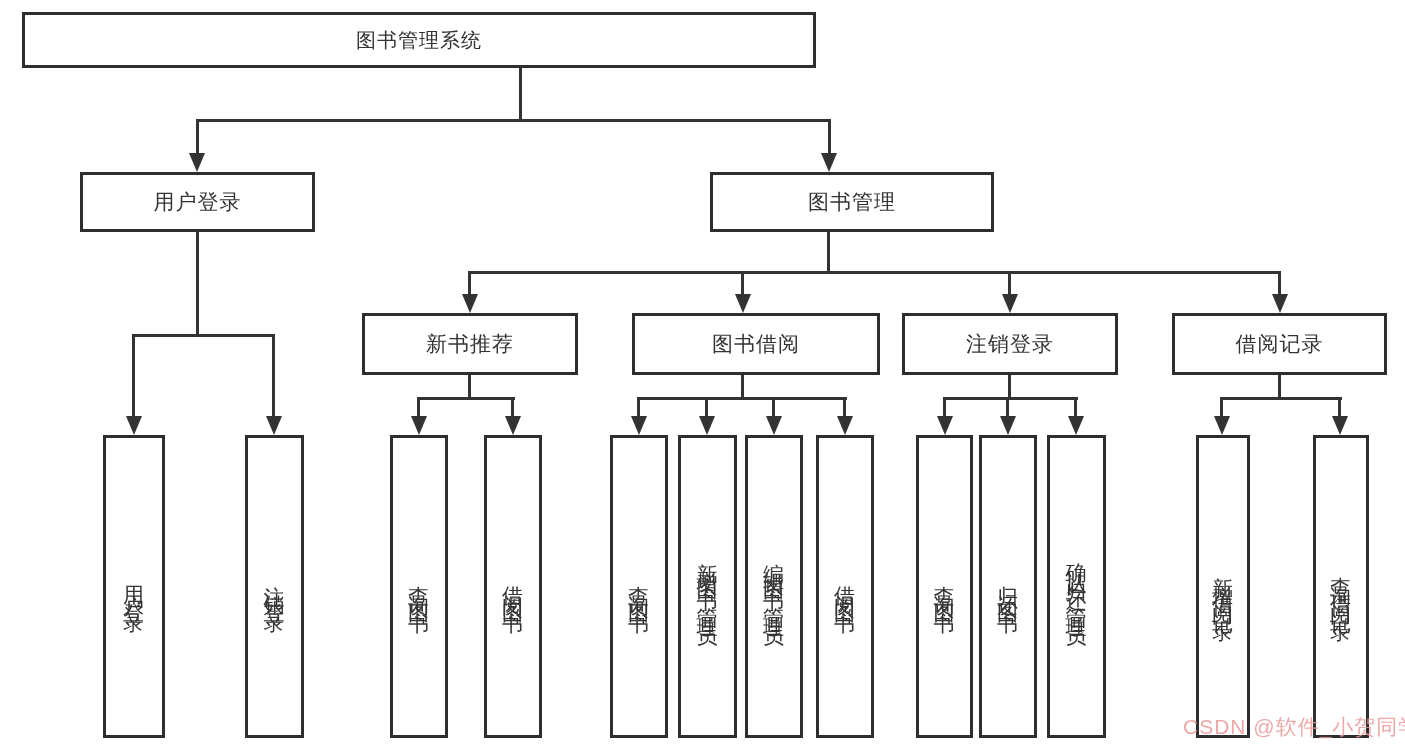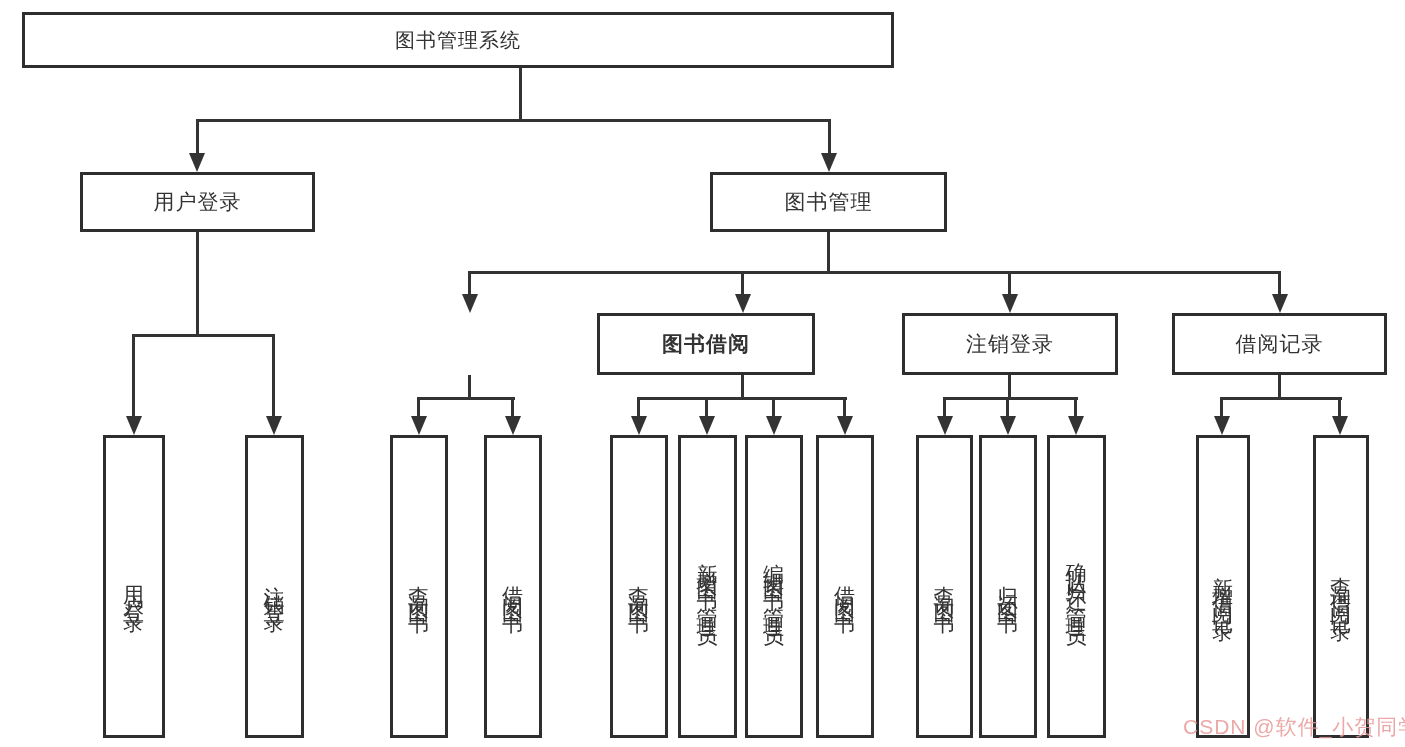--- a/index.html
+++ b/index.html
@@ -31,34 +31,37 @@
   .watermark{
     position:absolute;left:1183px;top:713px;z-index:5;
     font-size:21px;color:rgba(233,152,152,0.85);letter-spacing:1px;white-space:nowrap;
   }
 </style>
 </head>
 <body>
 
 <div id="stage">
 
-  <div class="box root" style="left:22px;top:12px;width:872px;height:56px;">
+  <div class="box root" style="left:22px;top:12px;width:794px;height:56px;">
     <span>图书管理系统</span>
   </div>
 
   <div class="box" style="left:80px;top:172px;width:235px;height:60px;">
     <span>用户登录</span>
   </div>
 
-  <div class="box" style="left:710px;top:172px;width:237px;height:60px;">
+  <div class="box" style="left:710px;top:172px;width:284px;height:60px;">
     <span>图书管理</span>
   </div>
 
+  <div class="box" style="left:362px;top:313px;width:216px;height:62px;">
+    <span>新书推荐</span>
+  </div>
 
-  <div class="box" style="left:597px;top:313px;width:218px;height:62px;font-weight:bold;">
+  <div class="box" style="left:632px;top:313px;width:248px;height:62px;">
     <span>图书借阅</span>
   </div>
 
   <div class="box" style="left:902px;top:313px;width:216px;height:62px;">
     <span>注销登录</span>
   </div>
 
   <div class="box" style="left:1172px;top:313px;width:215px;height:62px;">
     <span>借阅记录</span>
   </div>

